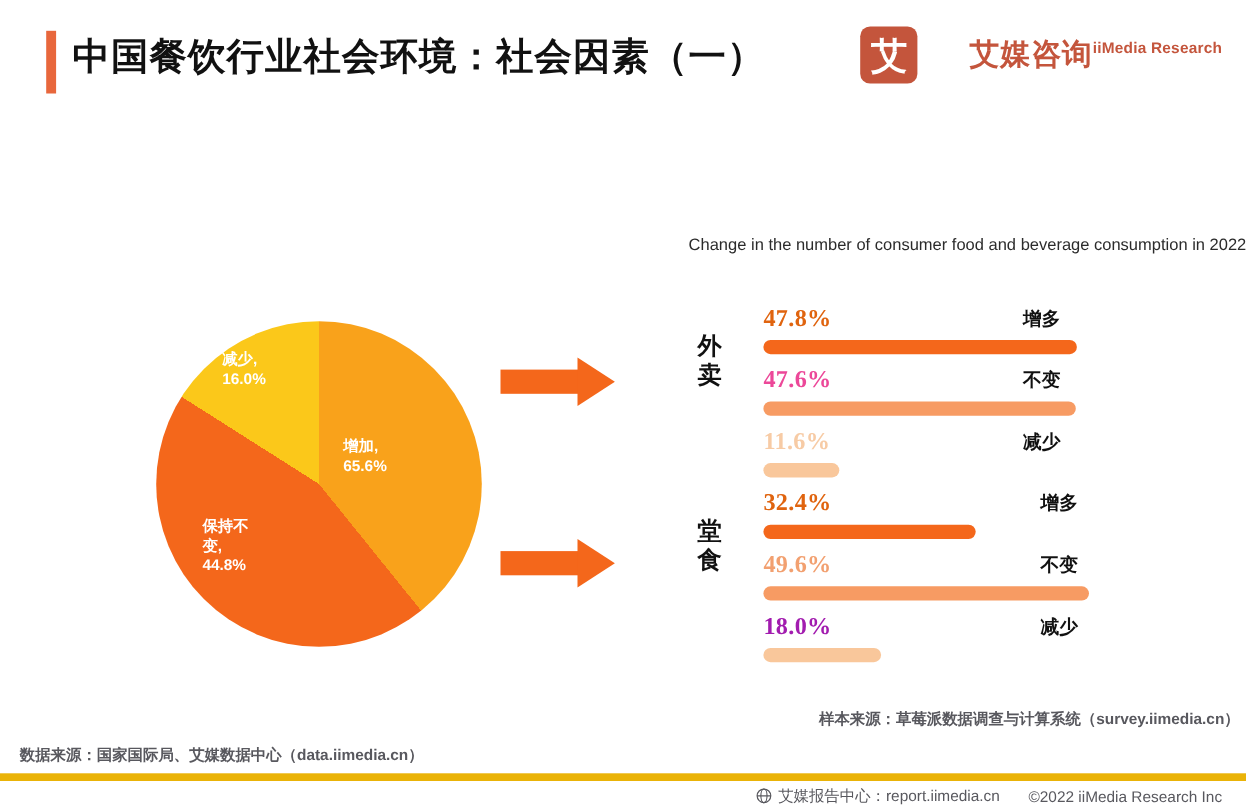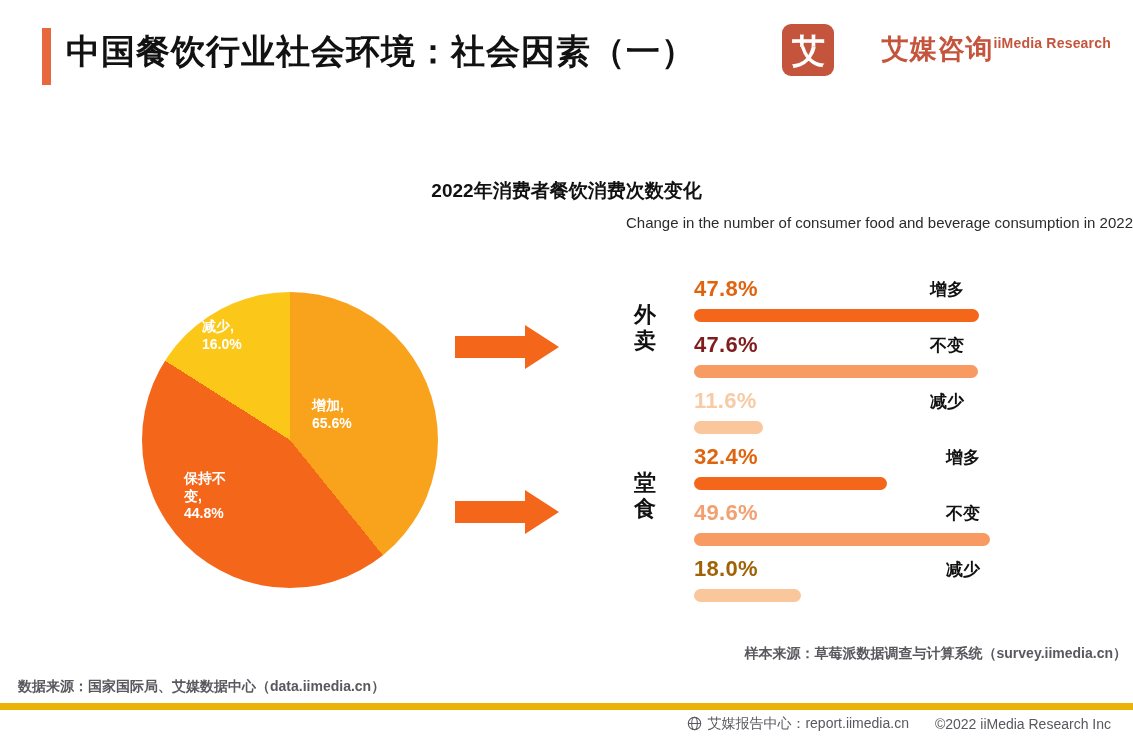--- a/index.html
+++ b/index.html
@@ -69,21 +69,21 @@
   .grp { position: absolute; }
   #grp-waimai { left: 628px; top: 276px; }
   #grp-tangshi { left: 628px; top: 444px; }
 
   .grp-name {
     position: absolute; left: 0; top: 26px; width: 34px;
     font-size: 22px; font-weight: bold; color: #111;
     text-align: center; line-height: 1.18;
   }
   .rows { position: absolute; left: 66px; top: 0; width: 350px; }
-  .row { position: relative; height: 56px; }
+  .row { position: relative; height: 56px; font-family: Liberation Serif, serif; }
   .row-val {
     position: absolute; left: 0; top: 0;
     font-size: 22px; font-weight: bold; letter-spacing: .3px;
   }
   .row-cat {
     position: absolute; top: 2px;
     font-size: 17px; font-weight: bold; color: #111; white-space: nowrap;
   }
   .row-bar {
     position: absolute; left: 0; top: 33px; height: 13px; border-radius: 7px;
@@ -117,21 +117,20 @@
   <div class="hdr-title">中国餐饮行业社会环境：社会因素（一）</div>
 
   <div class="logo">
     <div class="logo-mark">艾</div>
     <div class="logo-txt">
       <div class="logo-cn">艾媒咨询</div>
       <div class="logo-en">iiMedia Research</div>
     </div>
   </div>
 
-  <div class="chart-title">2022年消费者餐饮消费次数变化</div>
   <div class="chart-subtitle">Change in the number of consumer food and beverage consumption in 2022</div>
 
   <div class="pie-wrap">
     <div class="pie" id="pie-disc" style="background: conic-gradient(rgb(249, 162, 27) 0deg, rgb(249, 162, 27) 141.12deg, rgb(244, 103, 27) 141.12deg, rgb(244, 103, 27) 302.4deg, rgb(251, 200, 26) 302.4deg, rgb(251, 200, 26) 360deg); box-shadow: rgb(255, 255, 255) 0px 0px 0px 0px inset;"></div>
     <div class="pie-lbl pie-lbl-inc">增加,
 65.6%</div>
     <div class="pie-lbl pie-lbl-same">保持不
 变,
 44.8%</div>
     <div class="pie-lbl pie-lbl-dec">减少,
@@ -151,21 +150,21 @@
     <div class="grp-name">外卖</div>
     <div class="rows">
 
       <div class="row">
         <div class="row-val" style="color: rgb(224, 100, 15);">47.8%</div>
         <div class="row-cat" style="left:236px">增多</div>
         <div class="row-bar" style="width: 285.258px; background: rgb(244, 103, 27);"></div>
       </div>
 
       <div class="row">
-        <div class="row-val" style="color: #7f1d1d;">47.6%</div>
+        <div class="row-val" style="color: #ec4899;">47.6%</div>
         <div class="row-cat" style="left:236px">不变</div>
         <div class="row-bar" style="width: 284.065px; background: rgb(247, 155, 99);"></div>
       </div>
 
       <div class="row">
         <div class="row-val" style="color: rgb(247, 203, 165);">11.6%</div>
         <div class="row-cat" style="left:236px">减少</div>
         <div class="row-bar" style="width: 69.2258px; background: rgb(249, 199, 155);"></div>
       </div>
 
@@ -182,21 +181,21 @@
         <div class="row-bar" style="width: 193.355px; background: rgb(244, 103, 27);"></div>
       </div>
 
       <div class="row">
         <div class="row-val" style="color: rgb(242, 160, 112);">49.6%</div>
         <div class="row-cat" style="left:252px">不变</div>
         <div class="row-bar" style="width: 296px; background: rgb(247, 155, 99);"></div>
       </div>
 
       <div class="row">
-        <div class="row-val" style="color: #a16207;">18.0%</div>
+        <div class="row-val" style="color: #a21caf;">18.0%</div>
         <div class="row-cat" style="left:252px">减少</div>
         <div class="row-bar" style="width: 107.419px; background: rgb(249, 199, 155);"></div>
       </div>
 
     </div>
   </div>
 
   <div class="note-sample">
     <div>样本来源：草莓派数据调查与计算系统（survey.iimedia.cn）</div>
   </div>

